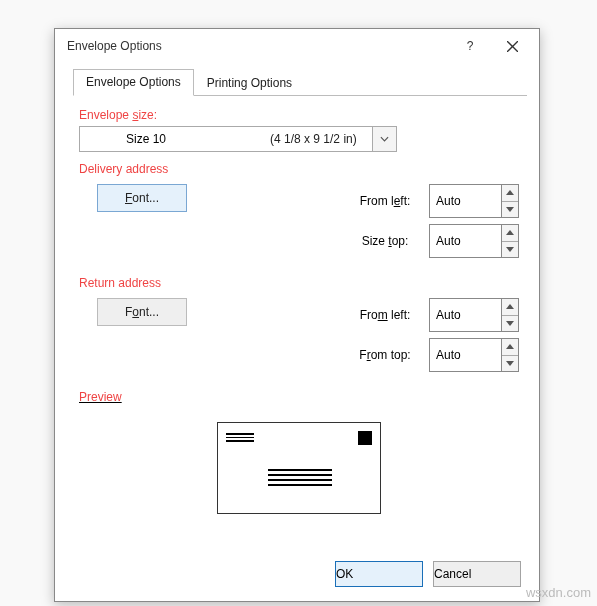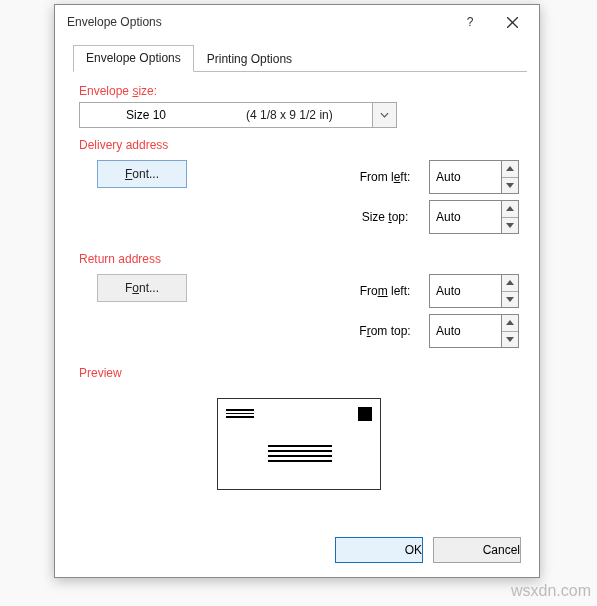--- a/index.html
+++ b/index.html
@@ -1,65 +1,65 @@
 <!DOCTYPE html>
 <html><head>
   <meta charset="utf-8">
   <style>
     * { box-sizing: border-box; font-family: "Segoe UI", Tahoma, sans-serif; font-size: 12px; }
     body { margin: 0; background: #f9f9f9; width: 597px; height: 606px; position: relative; }
-    .watermark { position: absolute; right: 6px; bottom: 6px; color: #bbb; font-size: 16px; }
+    .watermark { position: absolute; right: 6px; bottom: 6px; color: #bbb; font-size: 13px; }
     .dialog {
-      position: absolute; left: 54px; top: 4px; width: 486px; height: 574px;
+      position: absolute; left: 54px; top: 28px; width: 486px; height: 574px;
       background: #fff; border: 1px solid #888; box-shadow: 0 3px 12px rgba(0,0,0,0.25);
     }
     .titlebar { display: flex; align-items: center; height: 34px; padding: 0 6px 0 12px; }
     .titlebar .title { flex: 1; color: #333; font-size: 12px; }
     .titlebar .btn { width: 42px; height: 28px; display: flex; align-items: center; justify-content: center; color: #333; }
     .titlebar .help { font-size: 15px; }
     .titlebar .close svg { width: 11px; height: 11px; }
     .tabstrip { display: flex; margin: 6px 12px 0 18px; border-bottom: 1px solid #bcbcbc; align-items: flex-end; }
     .tab { padding: 5px 12px 6px 12px; border: 1px solid transparent; border-bottom: none; margin-bottom: -1px; color: #222; }
     .tab.active { border: 1px solid #bcbcbc; border-bottom: 1px solid #fff; background: #fff; }
     .content { padding: 12px 20px 0 24px; }
     .lbl { color: #ef4444; }
     .sizesel { display: flex; align-items: center; border: 1px solid #aaa; height: 26px; width: 318px; margin-bottom: 10px; }
     .sizesel .name { padding: 0 8px; width: 128px; margin-left: 38px; }
-    .sizesel .dim { flex: 1; color: #222; }
+    .sizesel .dim { flex: 1; color: #222; margin-left: 24px; }
     .sizesel .drop { width: 24px; height: 24px; border-left: 1px solid #aaa; display: flex; align-items: center; justify-content: center; background: #f4f4f4; }
     .group-title { margin: 2px 0 8px 0; }
     .font-btn {
       width: 90px; height: 28px; border: 1px solid #bbb; background: #efefef;
       margin-left: 18px; display: flex; align-items: center; justify-content: center; color: #222;
     }
     .font-btn.active { border: 1px solid #7aa7d3; background: #e5f1fb; }
     .u { text-decoration: underline; }
     .addr-block { display: flex; gap: 8px; align-items: flex-start; margin-bottom: 12px; }
     .addr-left { width: 208px; }
     .addr-right { flex: 1; }
     .field-row { display: flex; align-items: center; margin-bottom: 6px; justify-content: flex-end; }
     .field-row .flbl { width: 76px; text-align: center; }
     .spin-wrap { display: flex; align-items: stretch; margin-left: 6px; }
     .spin-input { width: 72px; height: 24px; border: 1px solid #888; border-right: none; padding: 16px 6px; background: #fff; }
     .spin-btns { display: flex; flex-direction: column; width: 18px; border: 1px solid #888; background: #f4f4f4; }
     .spin-btns .sp { flex: 1; display: flex; align-items: center; justify-content: center; }
     .spin-btns .sp:first-child { border-bottom: 1px solid #aaa; }
     .spin-btns svg { width: 8px; height: 5px; }
-    .preview-area { margin-top: 2px; }
+    .preview-area { margin-top: 2px; text-decoration: underline; }
     .preview-box {
       margin: 18px auto 0 auto; width: 164px; height: 92px; border: 1px solid #333; background: #fff;
       position: relative;
     }
     .stamp { position: absolute; right: 8px; top: 8px; width: 14px; height: 14px; background: #000; }
     .ret-lines { position: absolute; left: 8px; top: 10px; }
     .ret-lines div { width: 28px; height: 1.5px; background: #000; margin-bottom: 2px; }
     .del-lines { position: absolute; left: 50px; top: 46px; }
     .del-lines div { width: 64px; height: 2px; background: #000; margin-bottom: 3px; }
     .footer { position: absolute; bottom: 14px; right: 18px; display: flex; gap: 10px; }
-    .btn-main { width: 88px; height: 26px; display: flex; align-items: center; justify-content: flex-end; }
+    .btn-main { width: 88px; height: 26px; display: flex; align-items: center; justify-content: flex-start; }
     .btn-ok { border: 1px solid #1a6fb8; background: #e5f1fb; }
     .btn-cancel { border: 1px solid #a3a3a3; background: #efefef; }
     .chev { width: 9px; height: 6px; }
   </style>
 </head>
 <body>
 
 <div class="dialog">
 
   <div class="titlebar">

